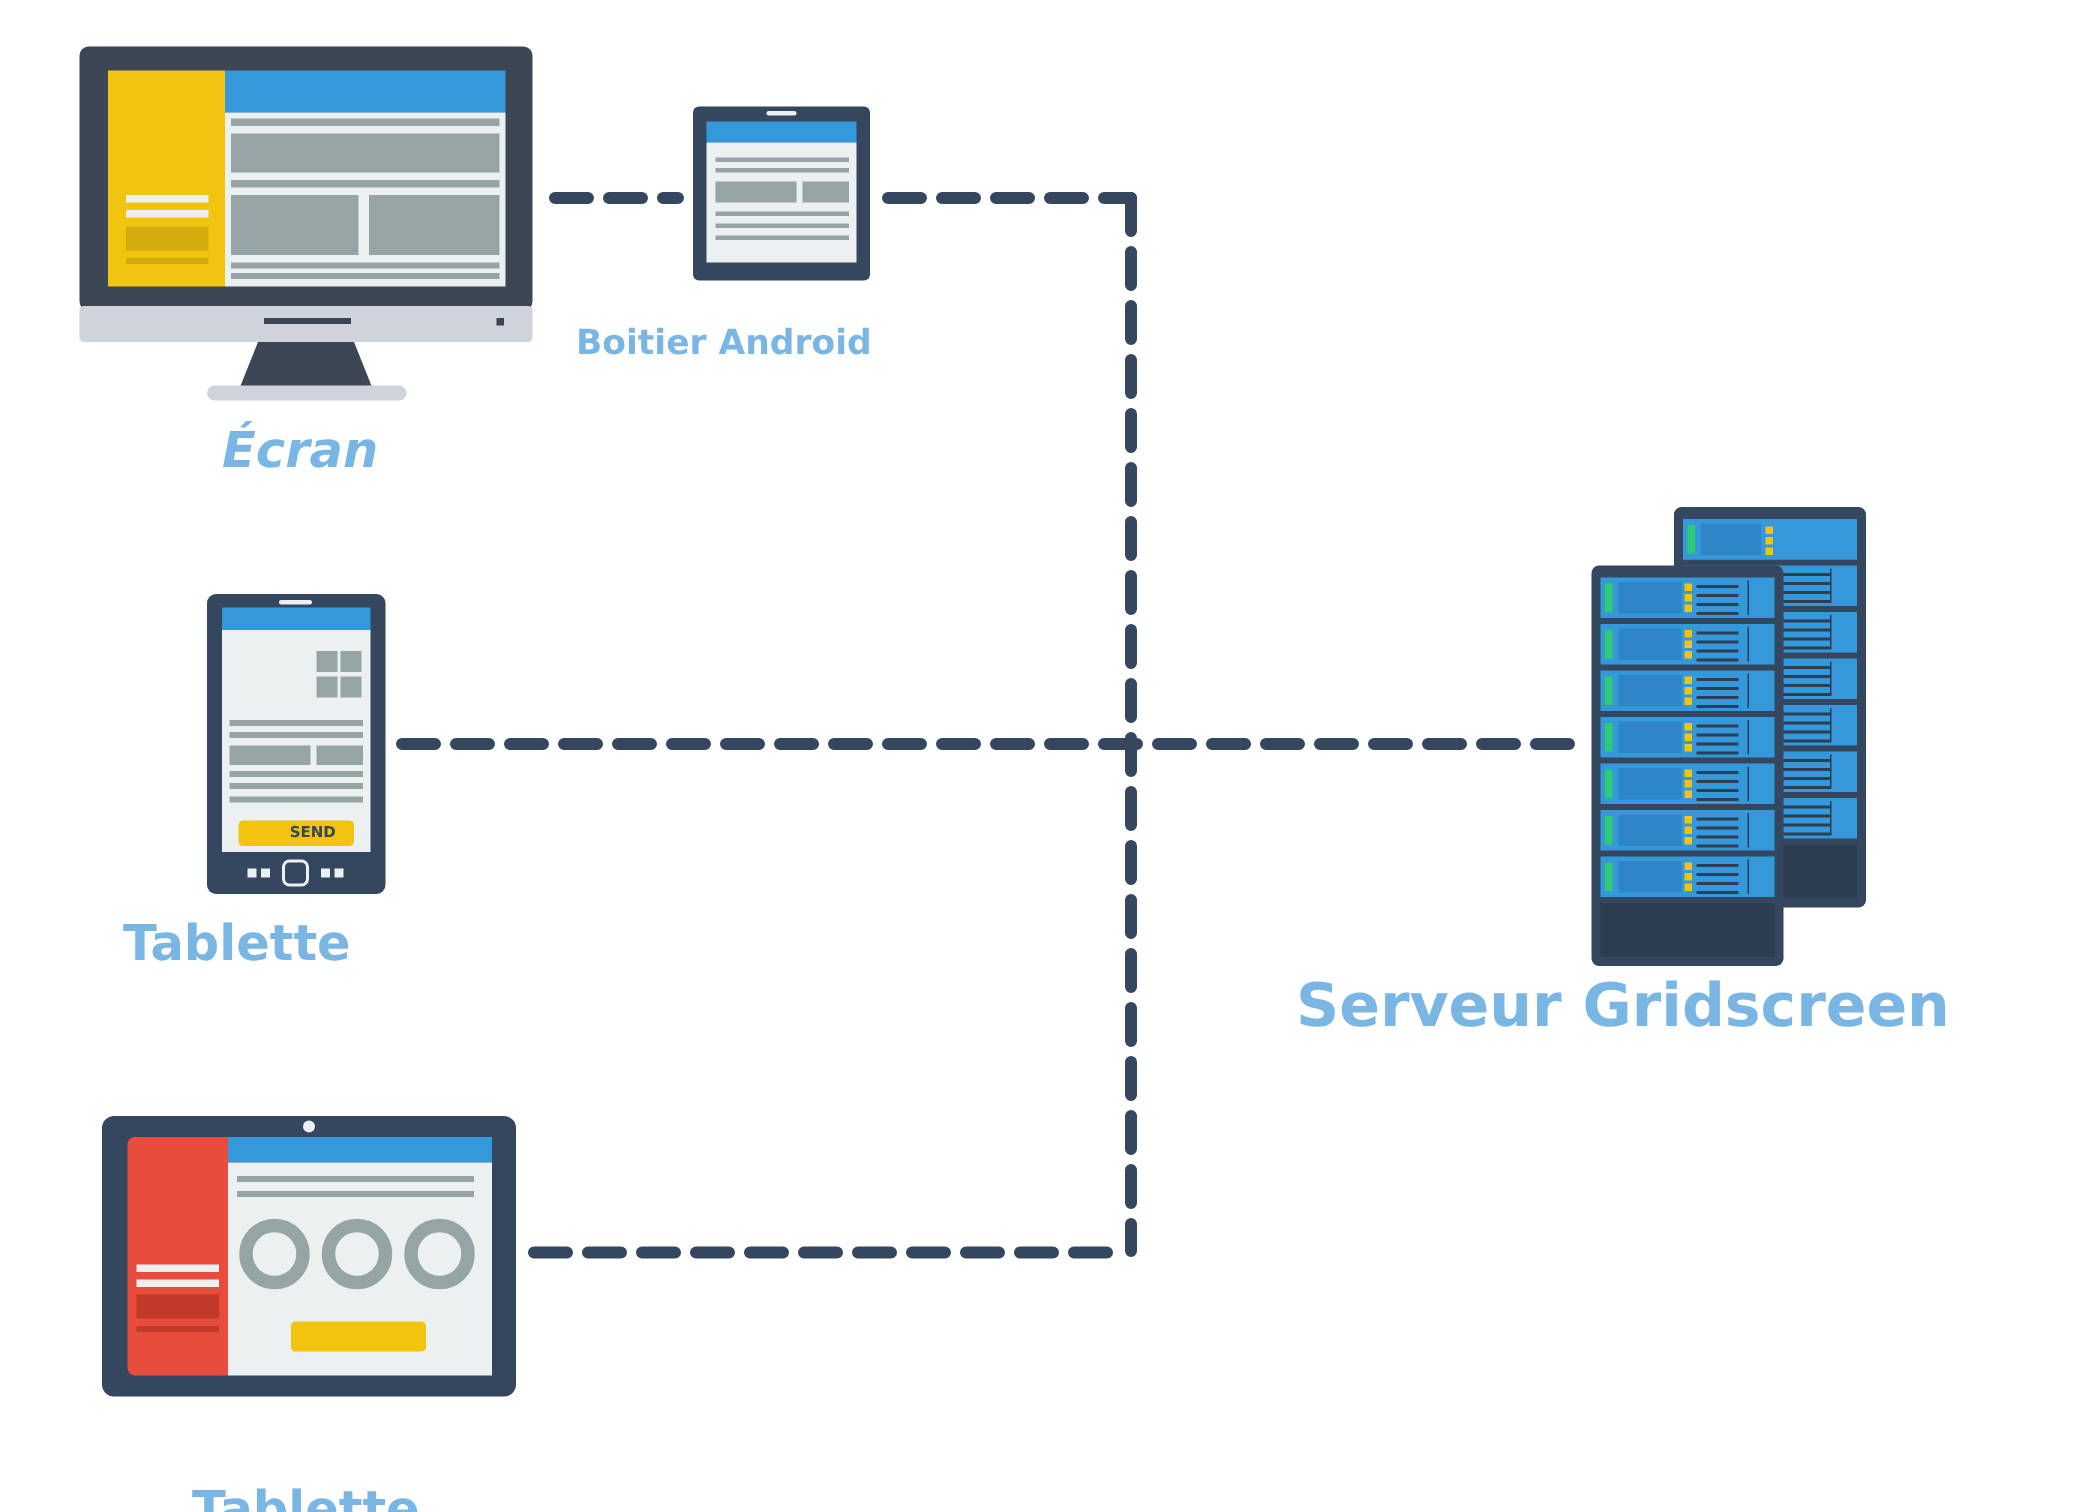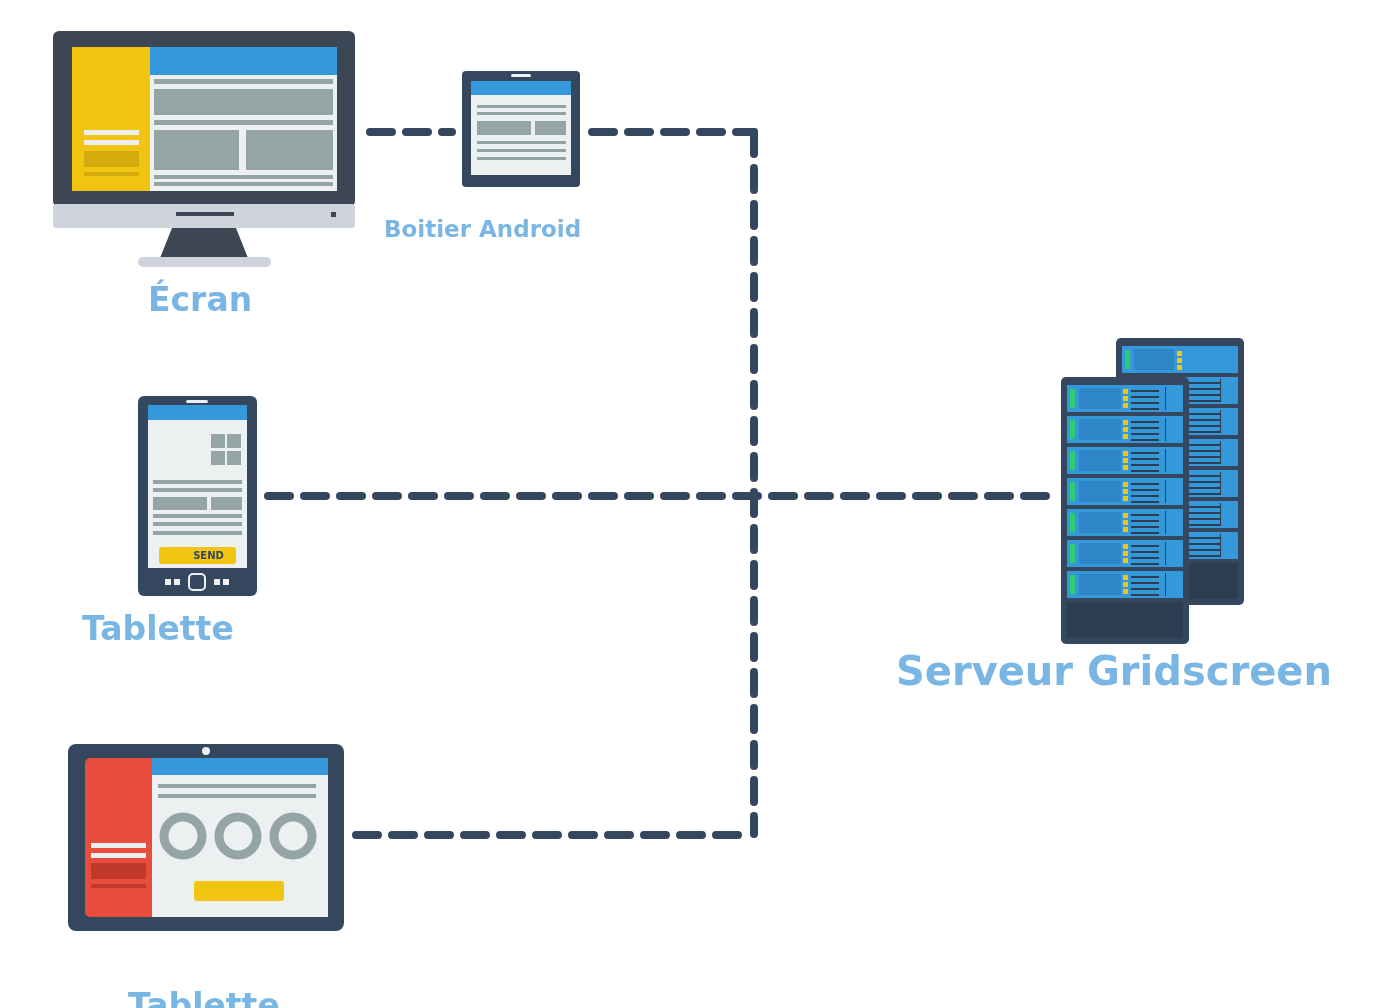--- a/index.html
+++ b/index.html
@@ -227,17 +227,17 @@
     <rect x="1123" y="582" width="5" height="5" fill="#f1c40f"></rect>
     <rect x="1123" y="589" width="5" height="5" fill="#f1c40f"></rect>
     <rect x="1131" y="576" width="28" height="2" fill="#2c3e50"></rect>
     <rect x="1131" y="582" width="28" height="2" fill="#2c3e50"></rect>
     <rect x="1131" y="588" width="28" height="2" fill="#2c3e50"></rect>
     <rect x="1131" y="594" width="28" height="2" fill="#2c3e50"></rect>
     <rect x="1165" y="573" width="1" height="23" fill="#2c3e50"></rect>
     <rect x="1067" y="602" width="116" height="36" fill="#2c3e50"></rect>
   </svg>
 
-<div class="label" style="left:148px; top:280px; font-size:33px;">Écran</div>
+<div class="label" style="left:148px; top:280px; font-size:33px;font-style:italic;">Écran</div>
 <div class="label" style="left:384px; top:200px; font-size:23px;margin-top:16px;">Boitier Android</div>
 <div class="label" style="left:82px; top:609px; font-size:33px;">Tablette</div>
 <div class="label" style="left:128px; top:946px; font-size:33px;margin-top:40px;">Tablette</div>
-<div class="label" style="left:896px; top:648px; font-size:40px;">Serveur Gridscreen</div>
+<div class="label" style="left:864px; top:648px; font-size:40px;">Serveur Gridscreen</div>
 
 </body></html>

